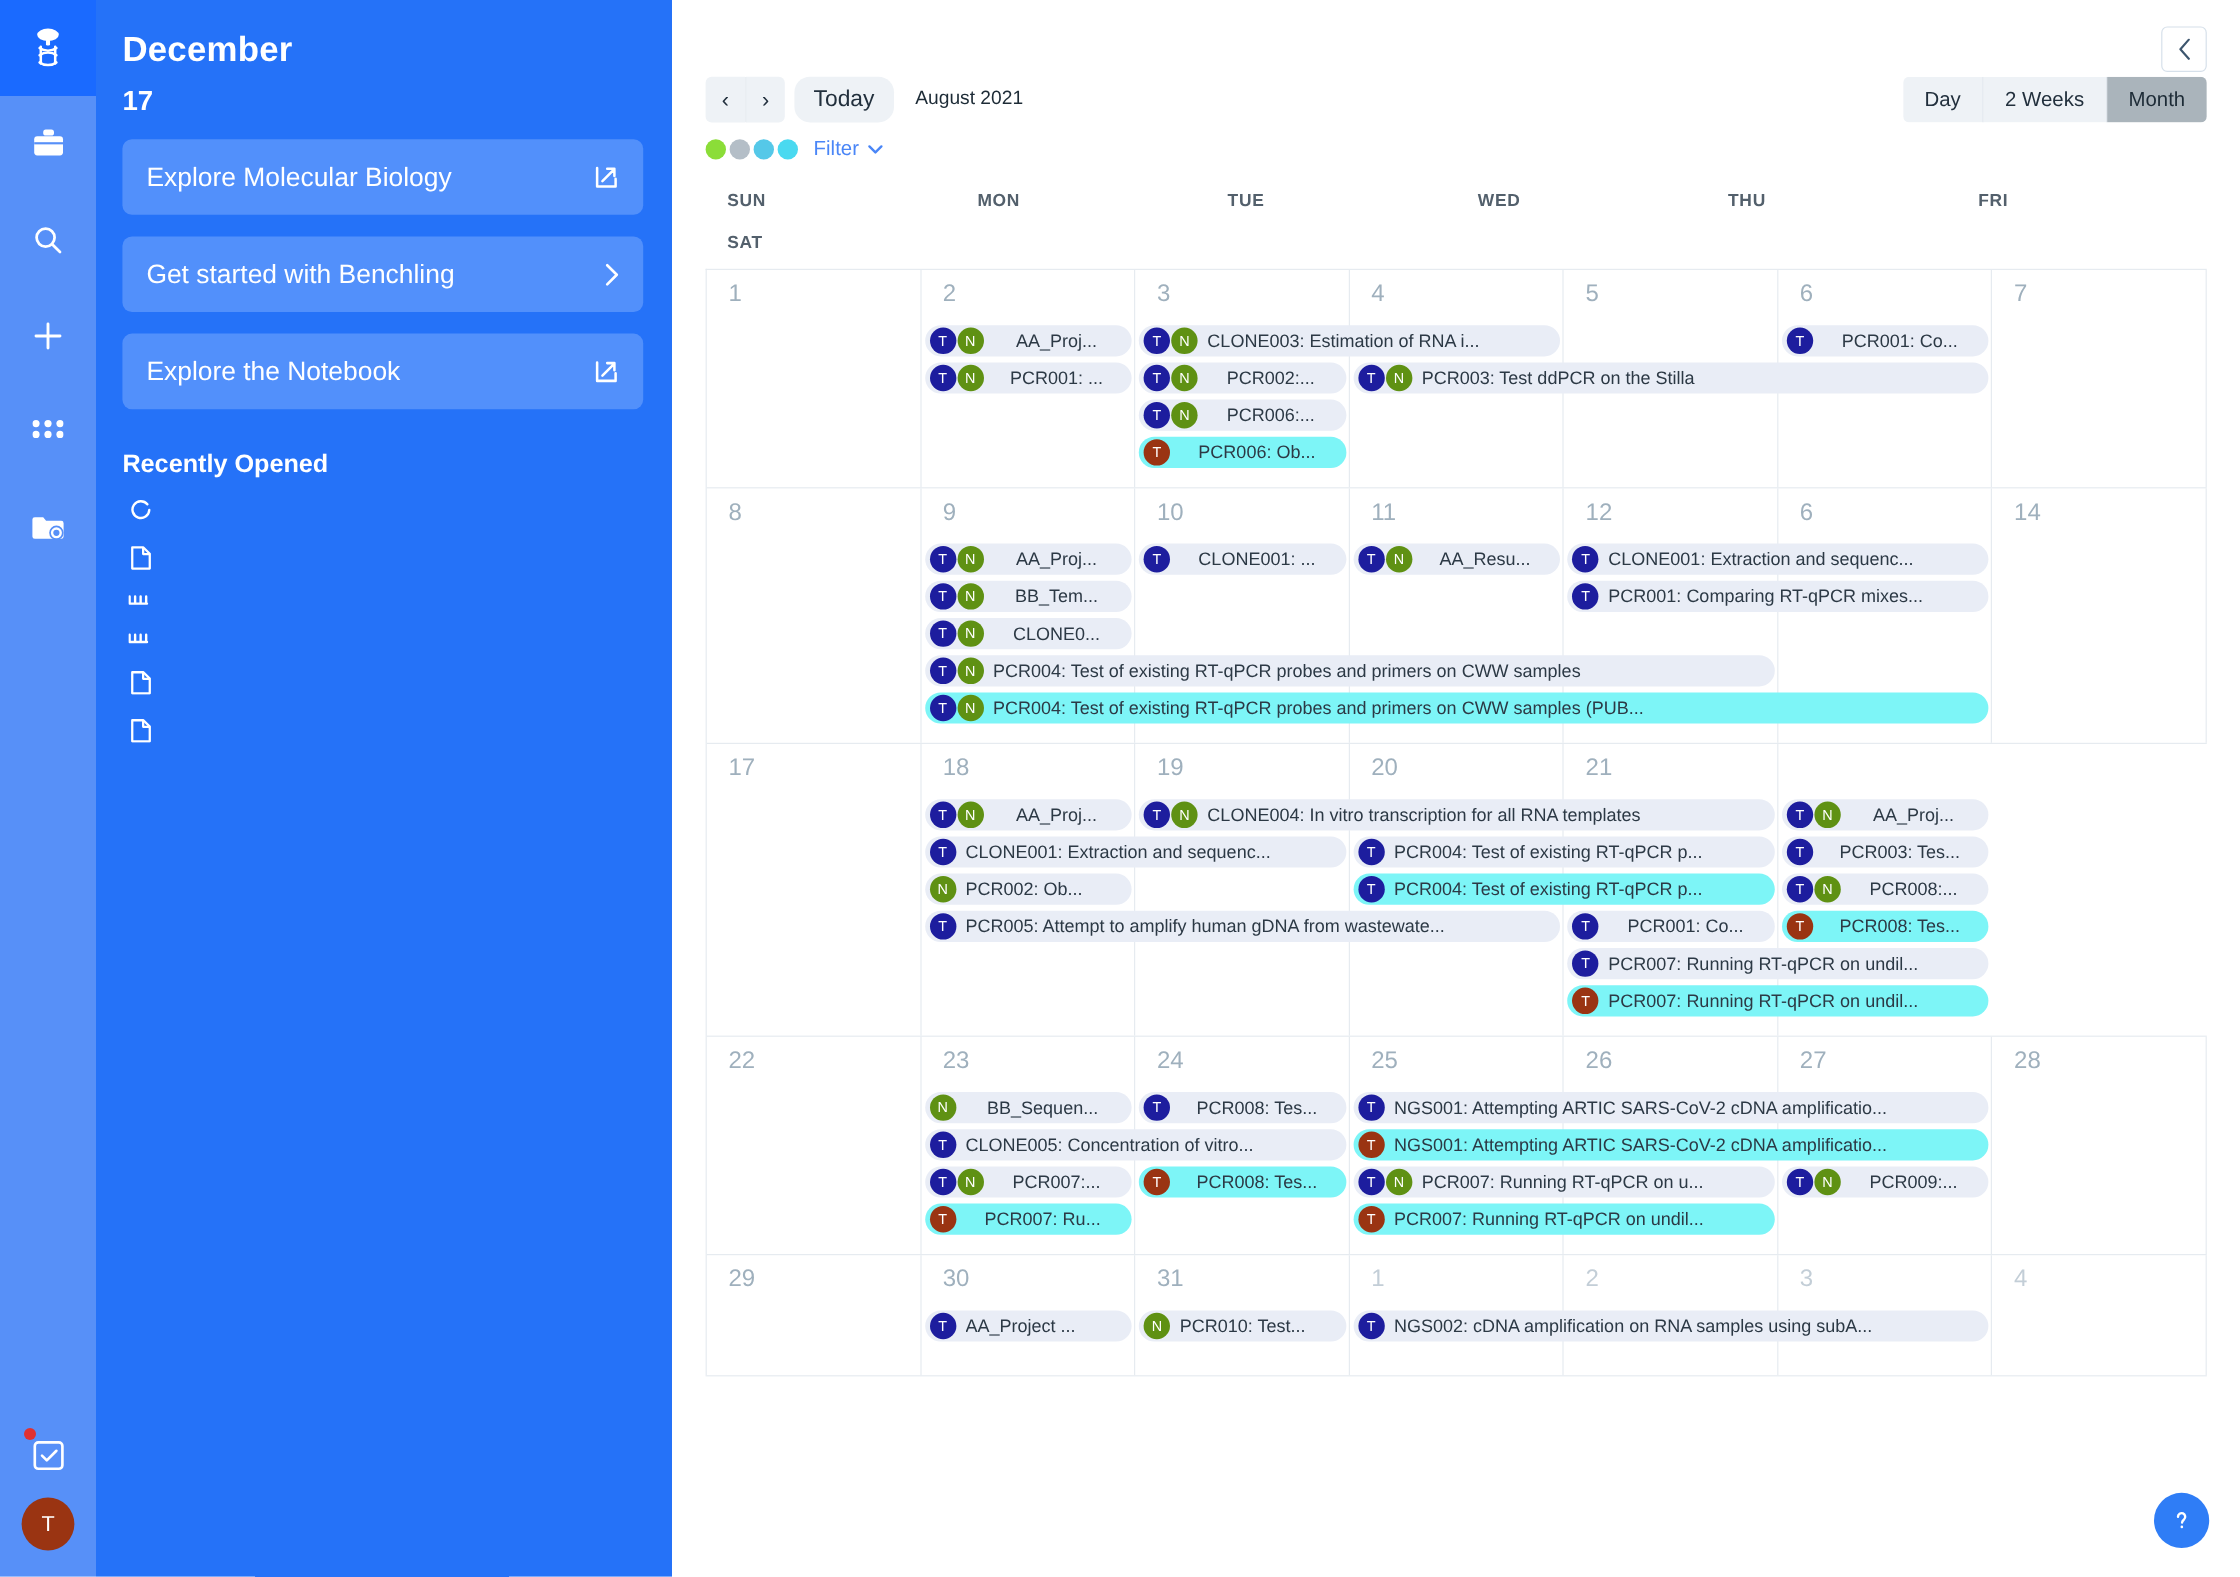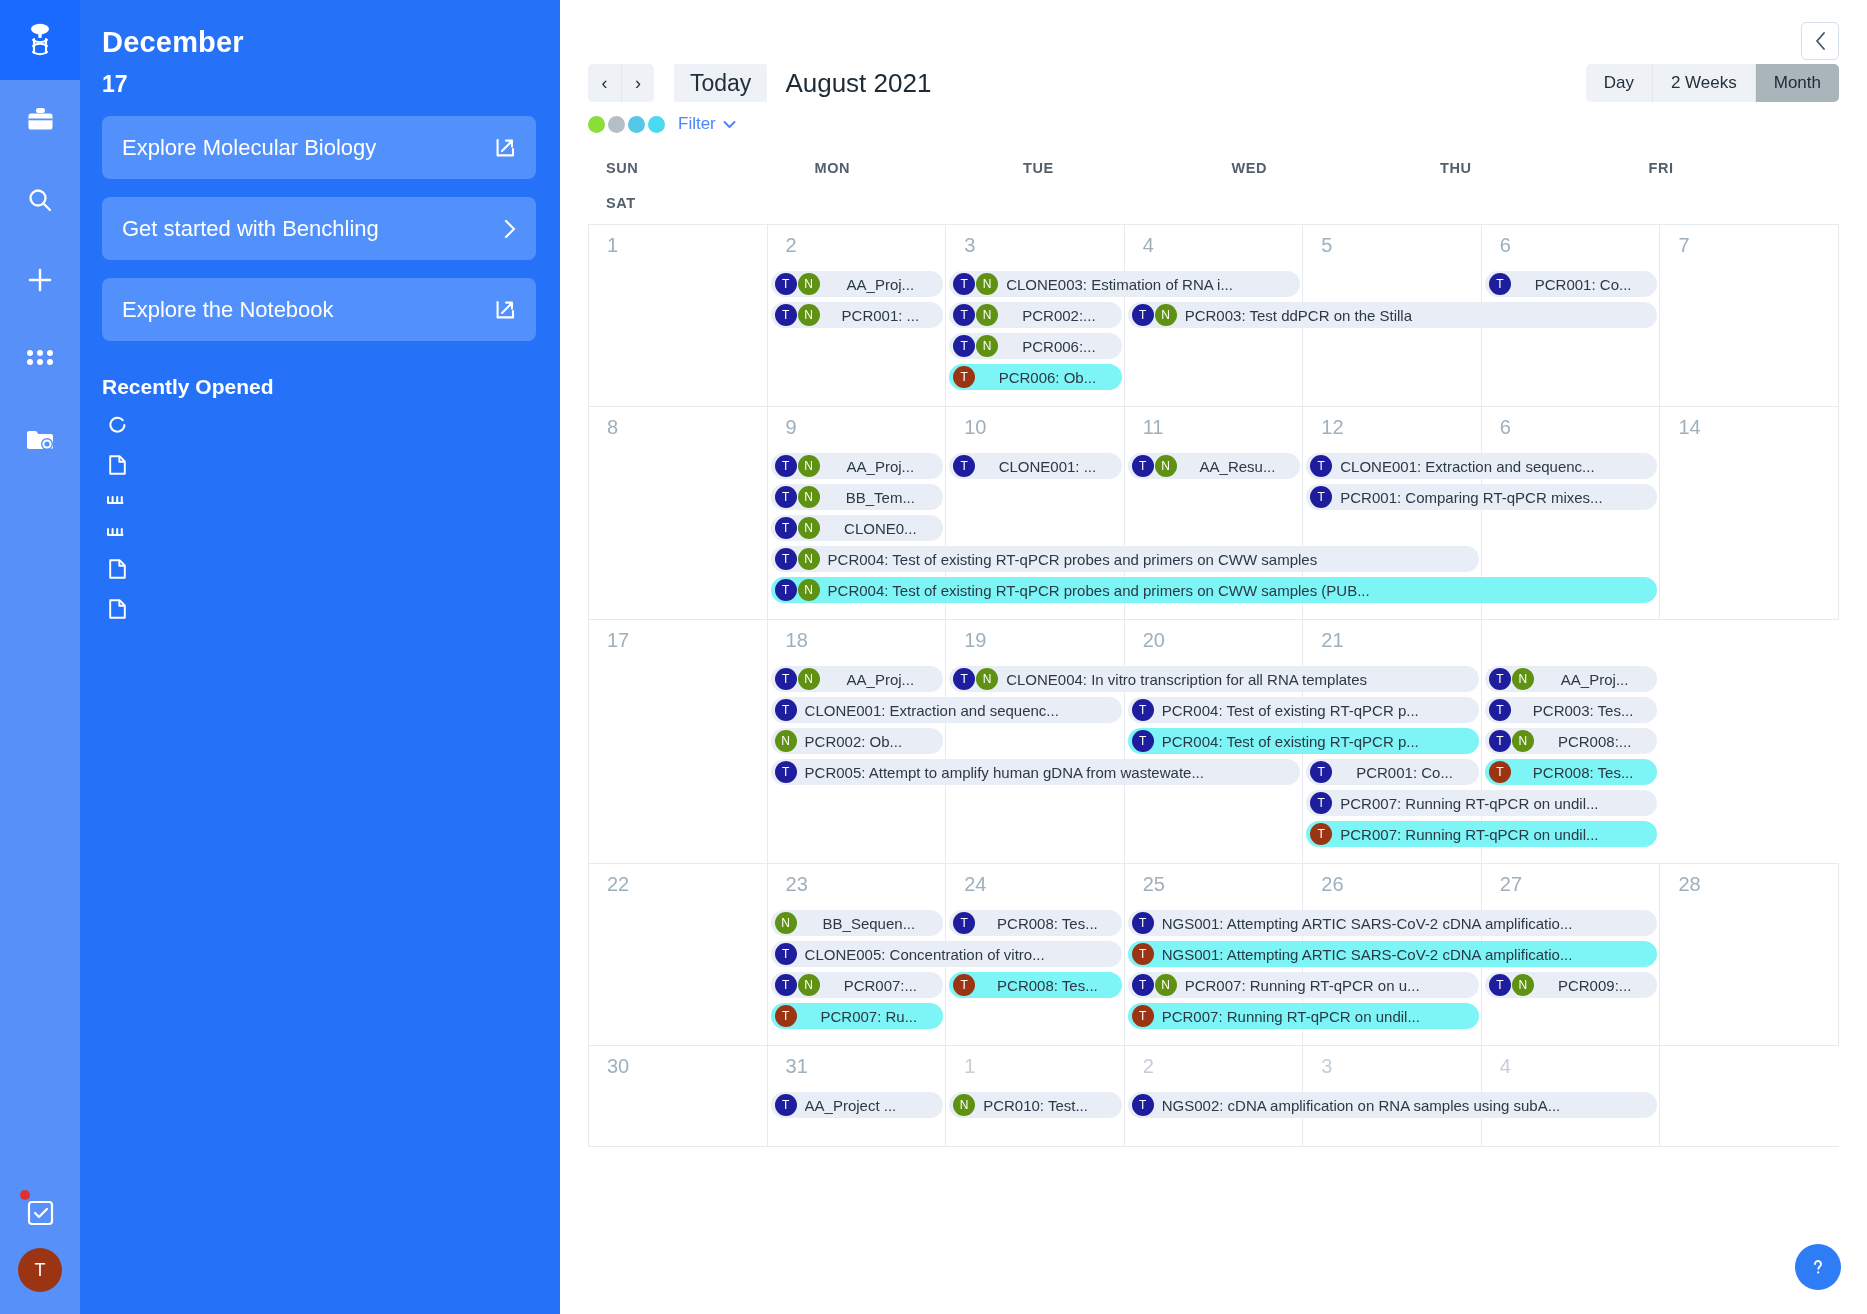--- a/index.html
+++ b/index.html
@@ -80,25 +80,25 @@
   }
   .navgrp { display: flex; }
   .navbtn {
     width: 33px; height: 38px; background: #eef2f6; color: #22303d;
     display: flex; align-items: center; justify-content: center;
     font-size: 18px; cursor: pointer;
   }
   .navbtn:first-child { border-radius: 5px 0 0 5px; }
   .navbtn:last-child { border-radius: 0 5px 5px 0; border-left: 1px solid #e1e7ed;}
   .todaybtn {
-    margin-left: 20px; height: 38px; padding: 0 16px; background: #eef2f6;
-    border-radius: 2px; display: flex; align-items: center; font-size: 23px;
+    margin-left: 8px; height: 38px; padding: 0 16px; background: #eef2f6;
+    border-radius: 13px; display: flex; align-items: center; font-size: 19px;
     color: #22303d; cursor: pointer;
   }
-  .cal-title { margin-left: 18px; font-size: 26px; color: #1d2b36; font-weight: 400;}
+  .cal-title { margin-left: 18px; font-size: 16px; color: #1d2b36; font-weight: 400;}
   .toolbar-spacer { flex: 1 1 auto; }
   .viewgrp { display: flex; border-radius: 5px; overflow: hidden; }
   .viewbtn {
     height: 38px; padding: 0 18px; background: #eef2f6; color: #22303d;
     display: flex; align-items: center; font-size: 17px; cursor: pointer;
     border-right: 1px solid #e1e7ed;
   }
   .viewbtn:last-child { border-right: none; }
   .viewbtn.active { background: #aab4bb; color: #1d2b36; }
 
@@ -759,20 +759,23 @@
                   <span class="ev-avatars">
                     <span class="av b">T</span>
                   </span>
                   <span class="ev-title">PCR007: Running RT-qPCR on undil...</span>
                 </div>
               </div>
             </div>
           </div>
           <div class="week" style="min-height: 100px;">
             <div class="daycell">
+              <div class="daynum">29</div>
+            </div>
+            <div class="daycell">
               <div class="daynum">30</div>
             </div>
             <div class="daycell">
               <div class="daynum">31</div>
             </div>
             <div class="daycell">
               <div class="daynum dim">1</div>
             </div>
             <div class="daycell">
               <div class="daynum dim">2</div>

